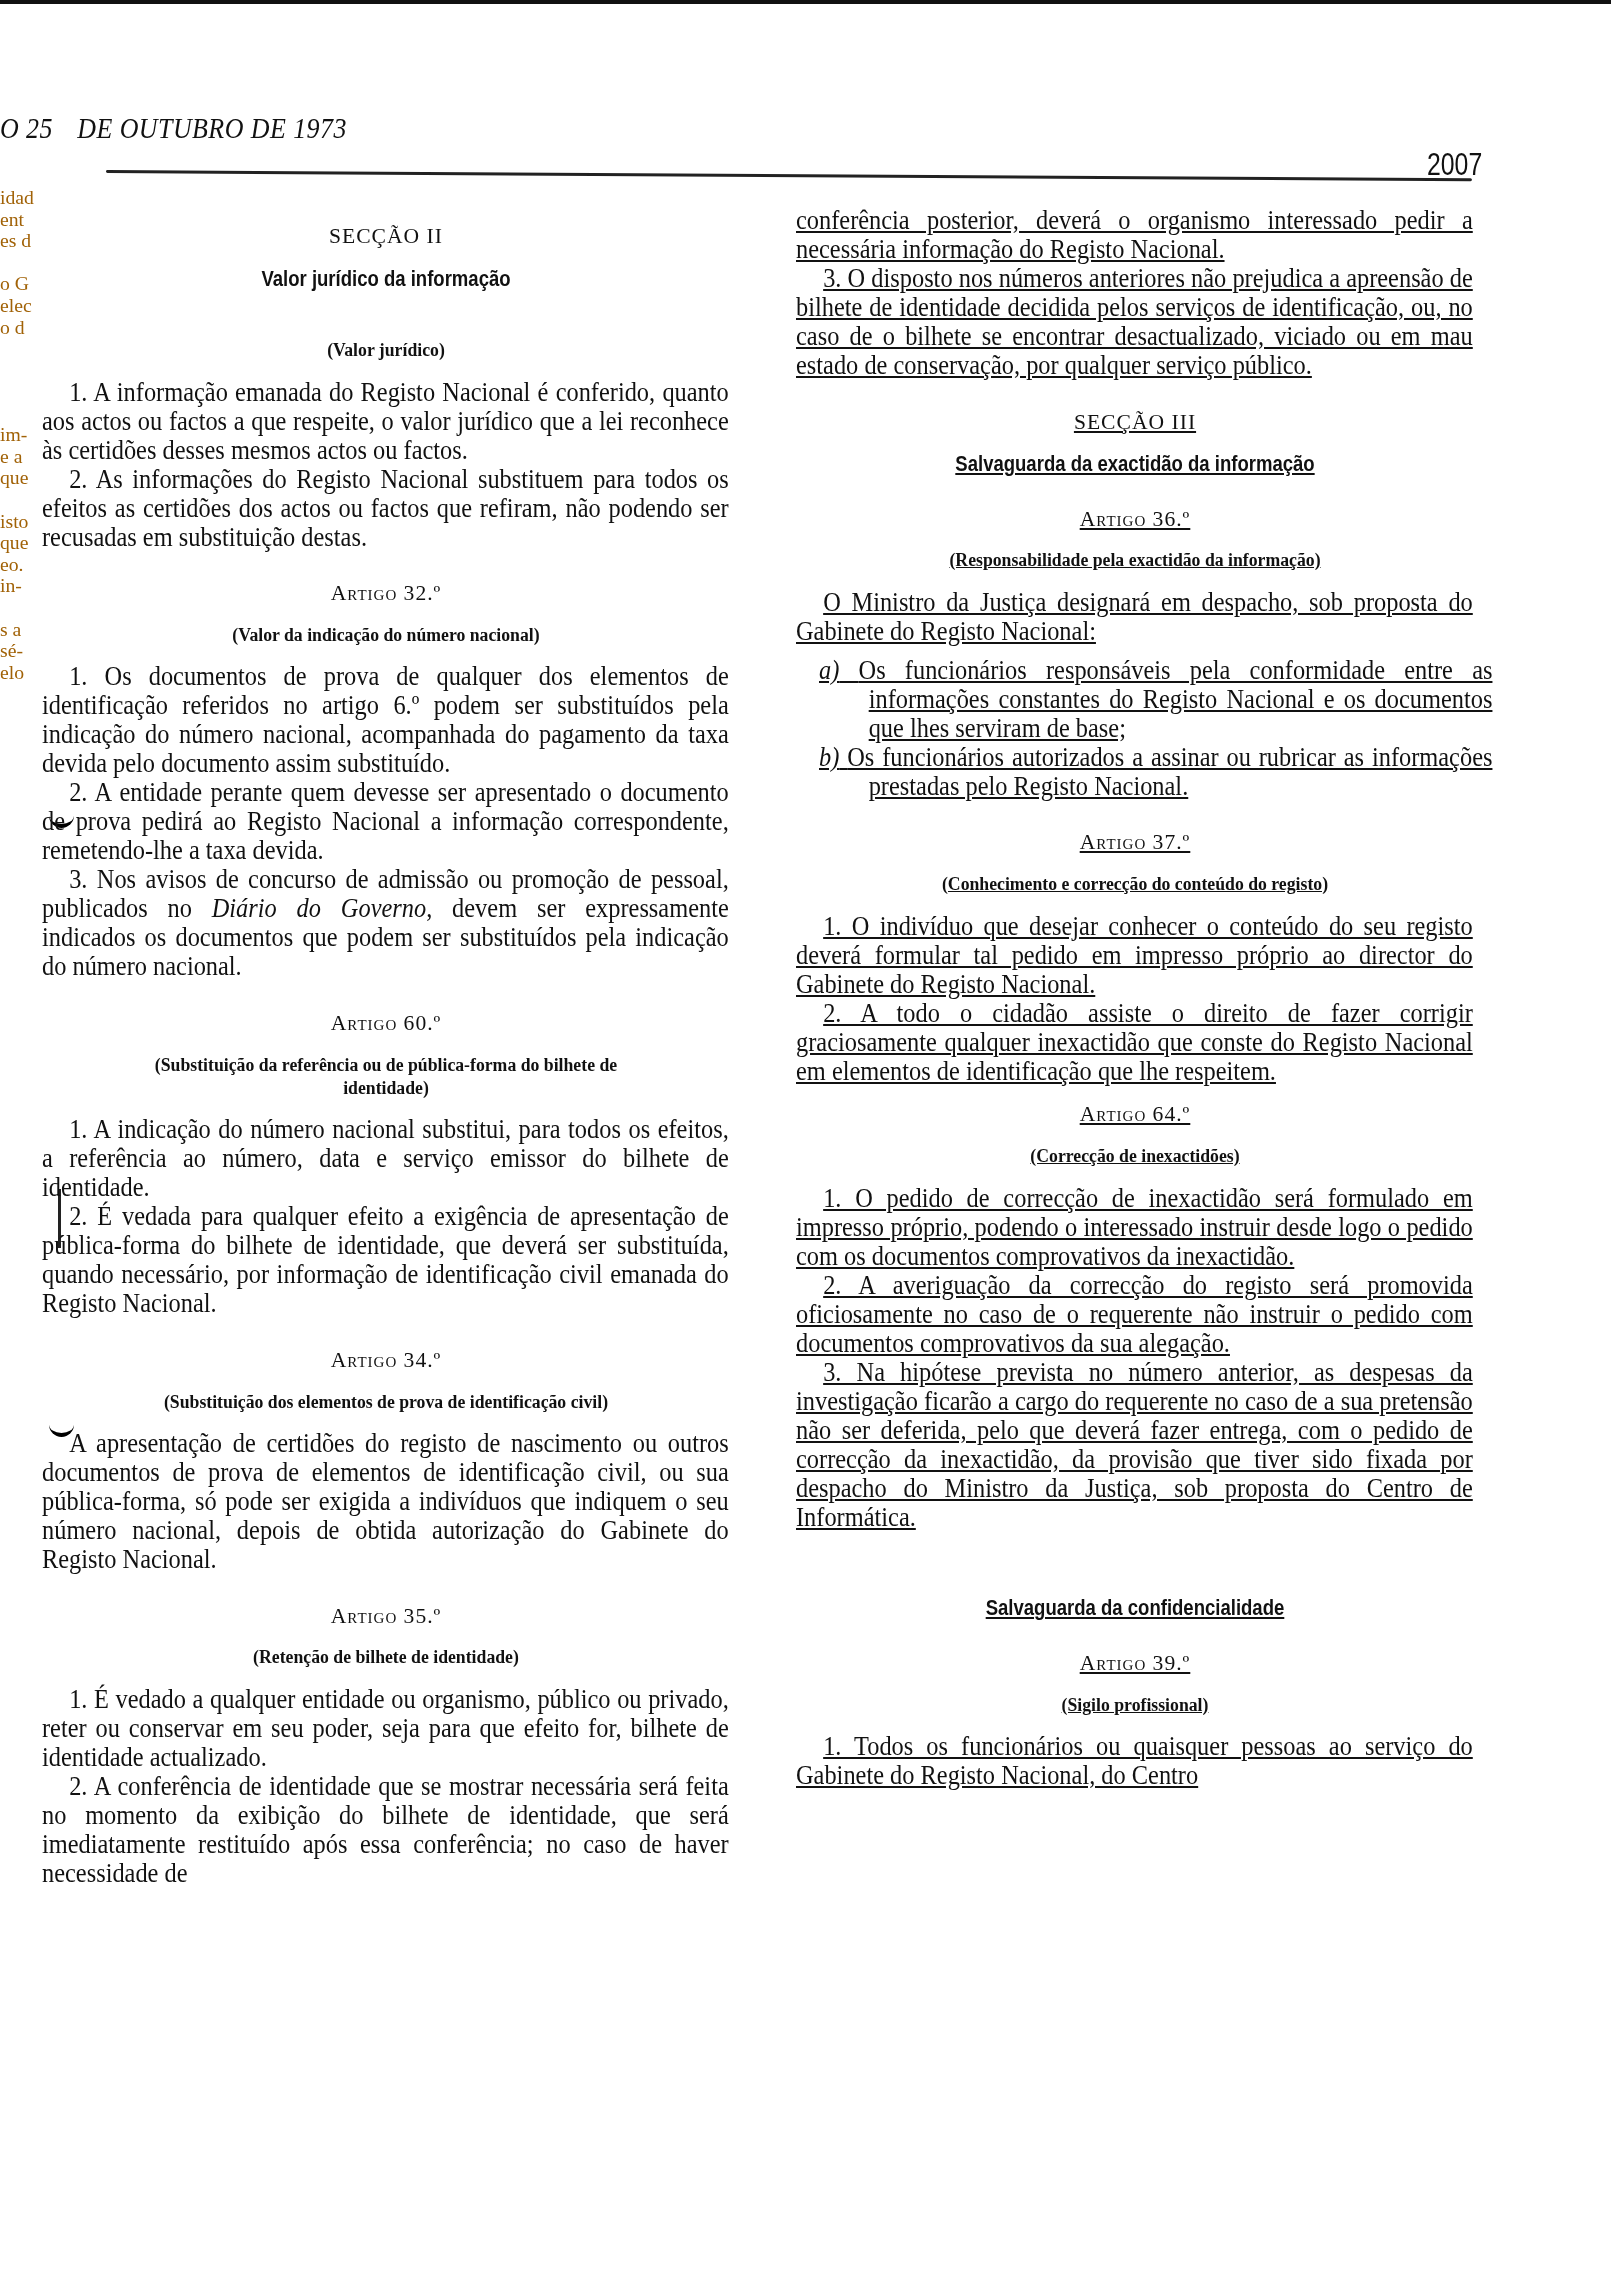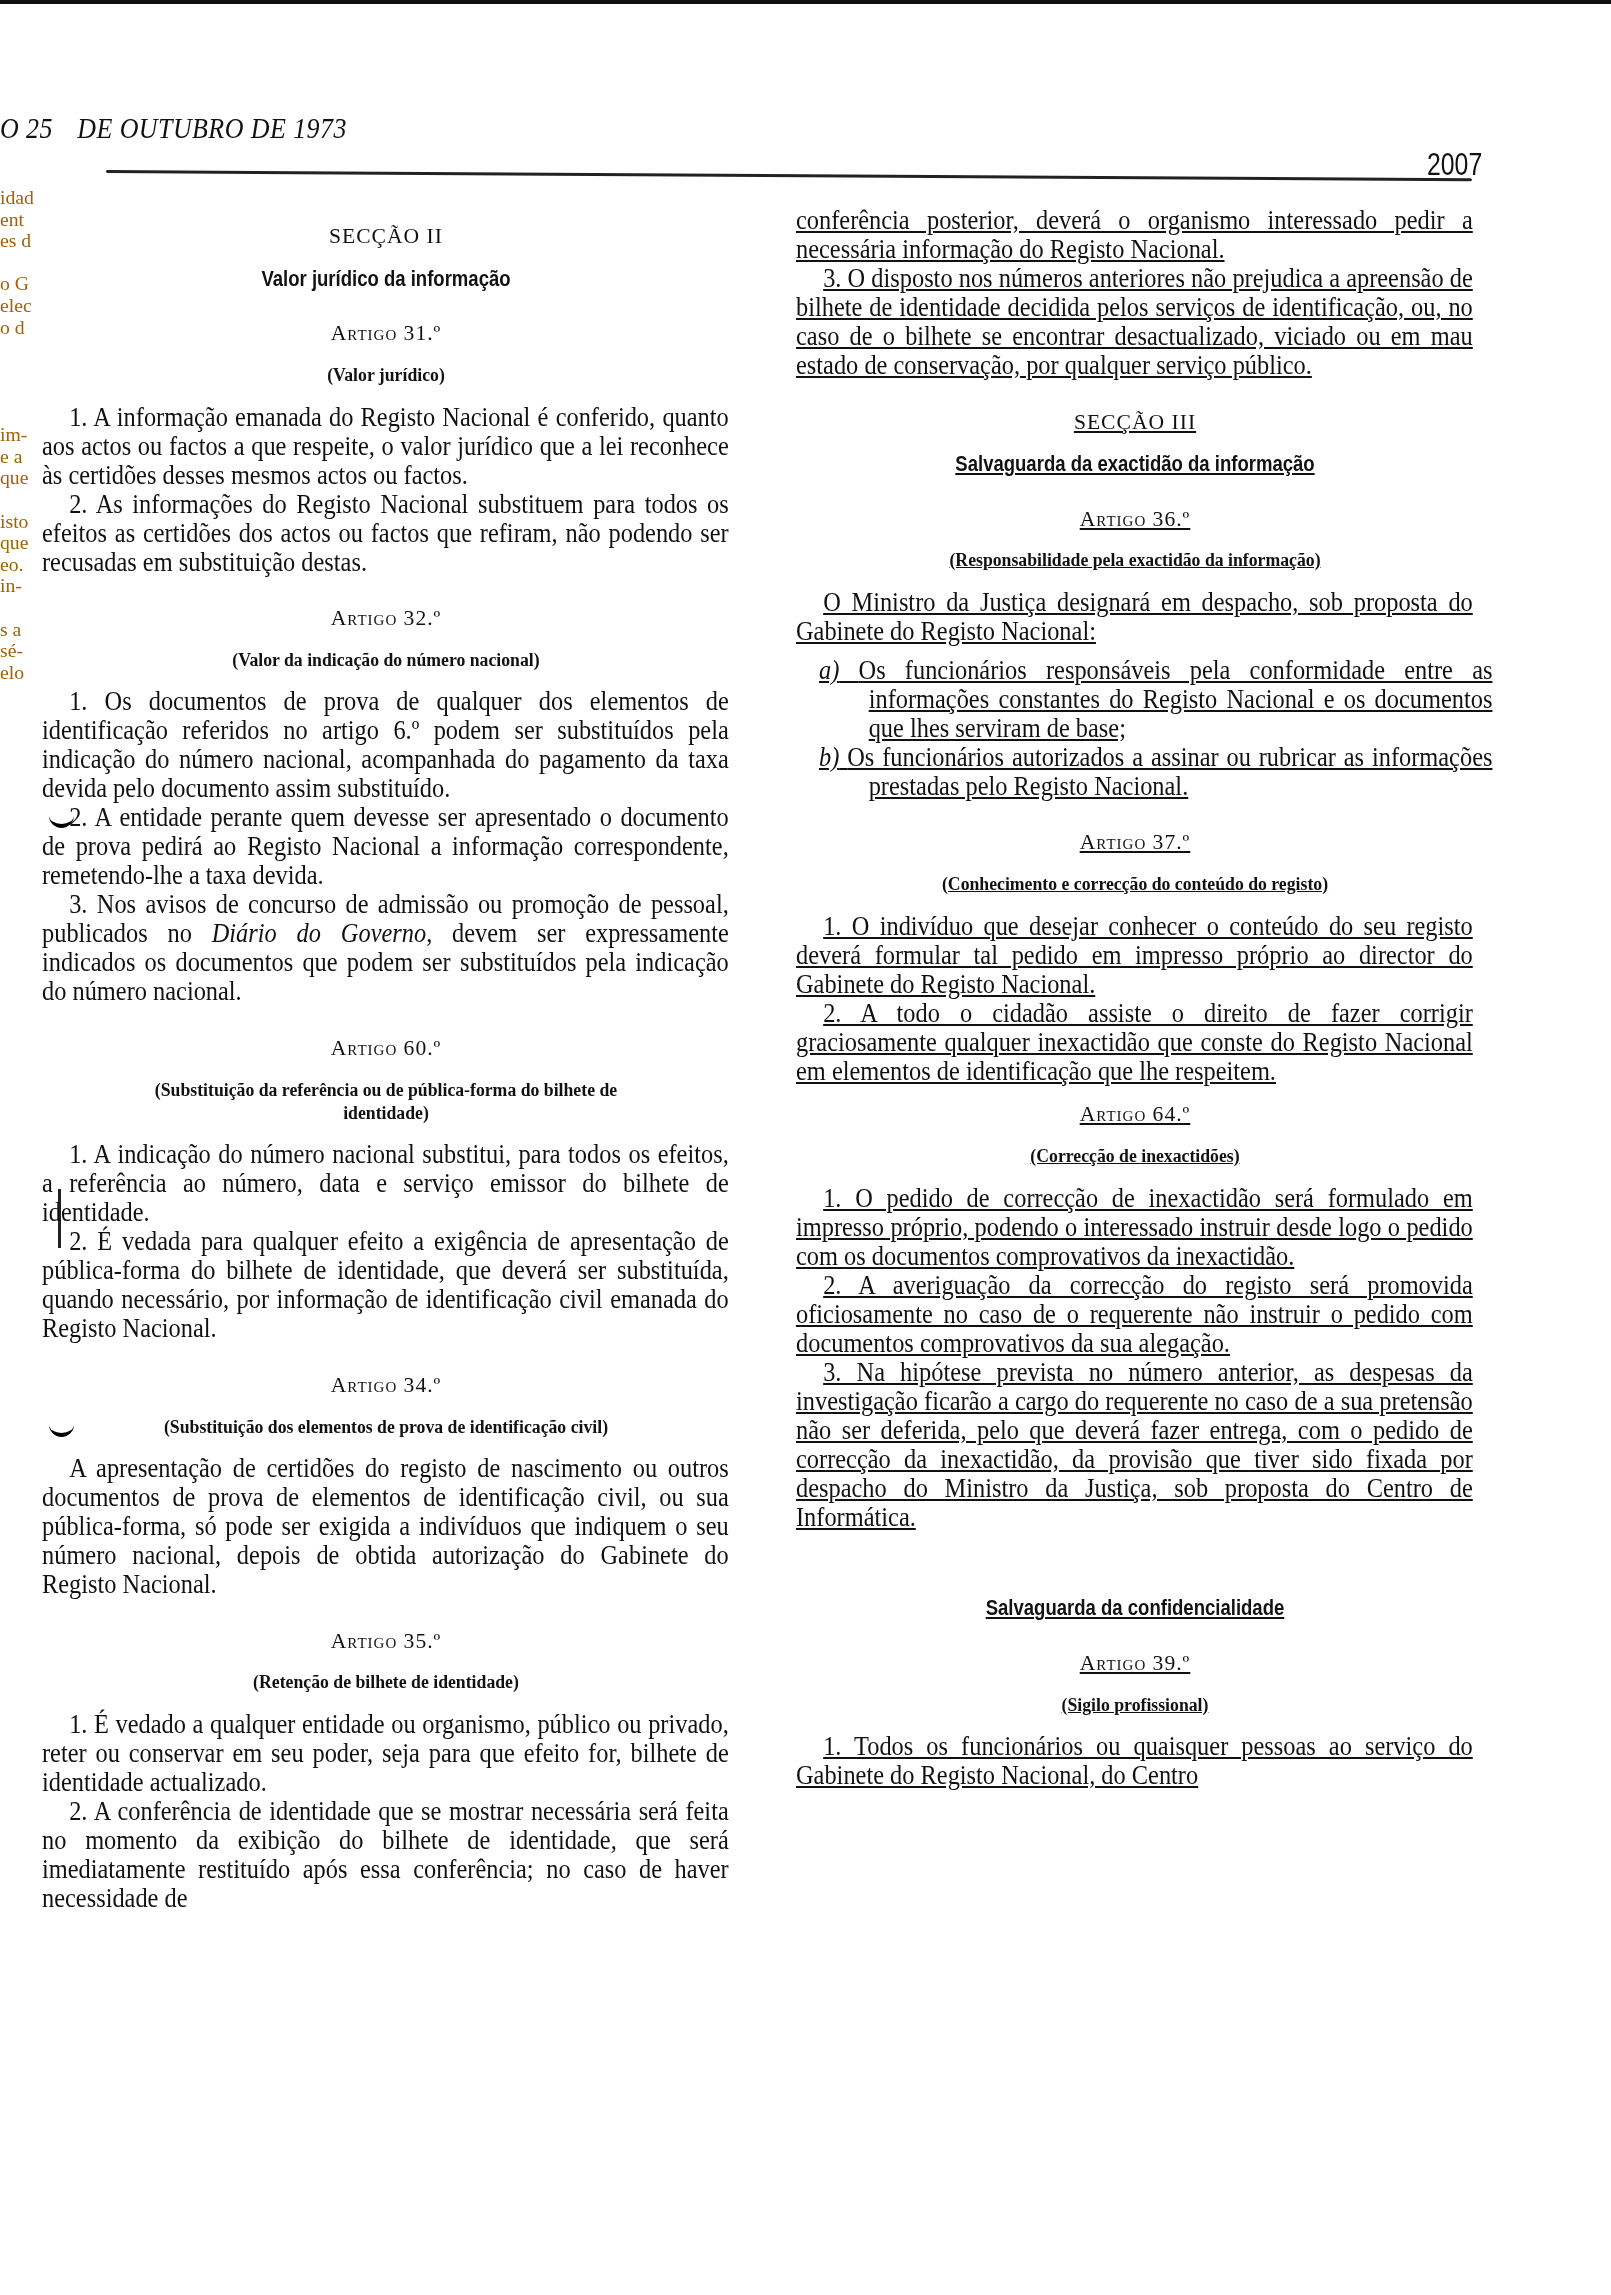--- a/index.html
+++ b/index.html
@@ -98,21 +98,20 @@
 <div class="bracket" style="left:49px; top:806px;"></div>
 <div class="bracket" style="left:49px; top:1415px;"></div>
 <div class="vbar" style="left:58px; top:1189px; height:59px;"></div>
 
 <div class="col col-left">
   <p class="sec-title">SECÇÃO II</p>
   <div class="gap-s"></div>
   <p class="sec-subtitle">Valor jurídico da informação</p>
   <div class="gap-m"></div>
 
-  <p class="art-title">Artigo 31.º</p>
   <div class="gap-s"></div>
   <p class="art-heading">(Valor jurídico)</p>
   <div class="gap-s"></div>
   <p class="para">1. A informação emanada do Registo Nacional é conferido, quanto aos actos ou factos a que respeite, o valor jurídico que a lei reconhece às certidões desses mesmos actos ou factos.</p>
   <p class="para">2. As informações do Registo Nacional substituem para todos os efeitos as certidões dos actos ou factos que refiram, não podendo ser recusadas em substituição destas.</p>
   <div class="gap-m"></div>
 
   <p class="art-title">Artigo 32.º</p>
   <div class="gap-s"></div>
   <p class="art-heading">(Valor da indicação do número nacional)</p>

